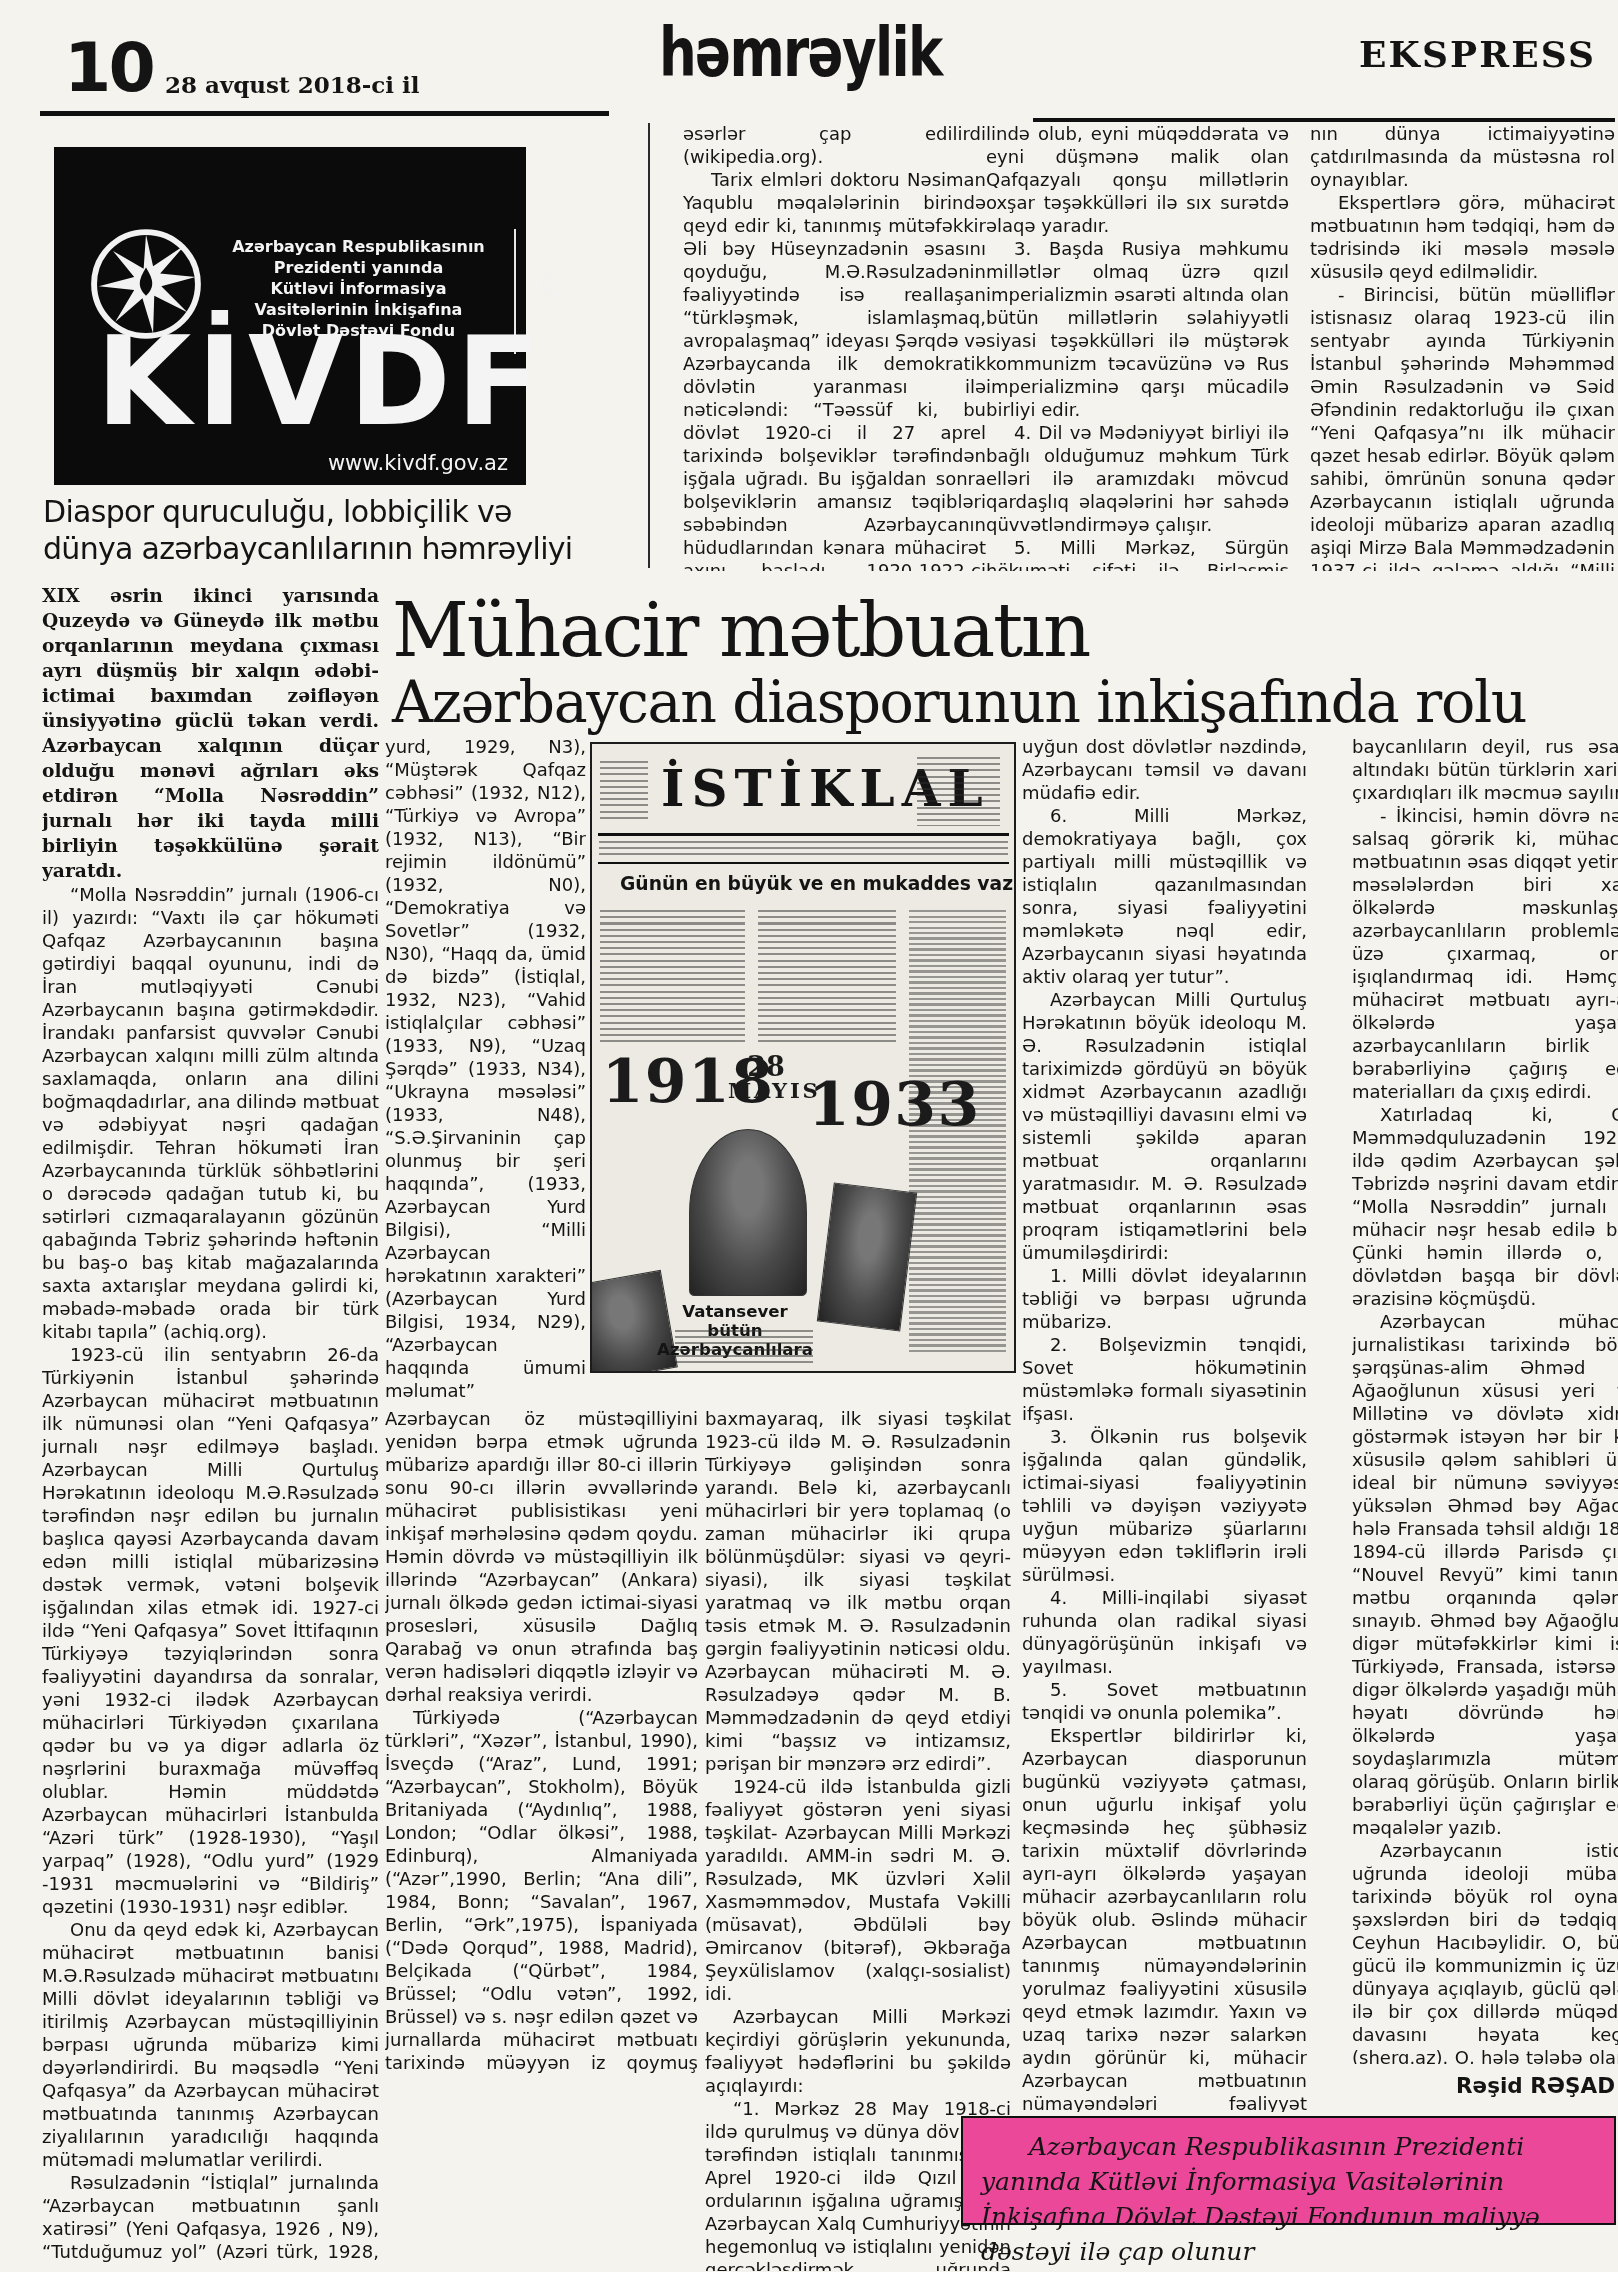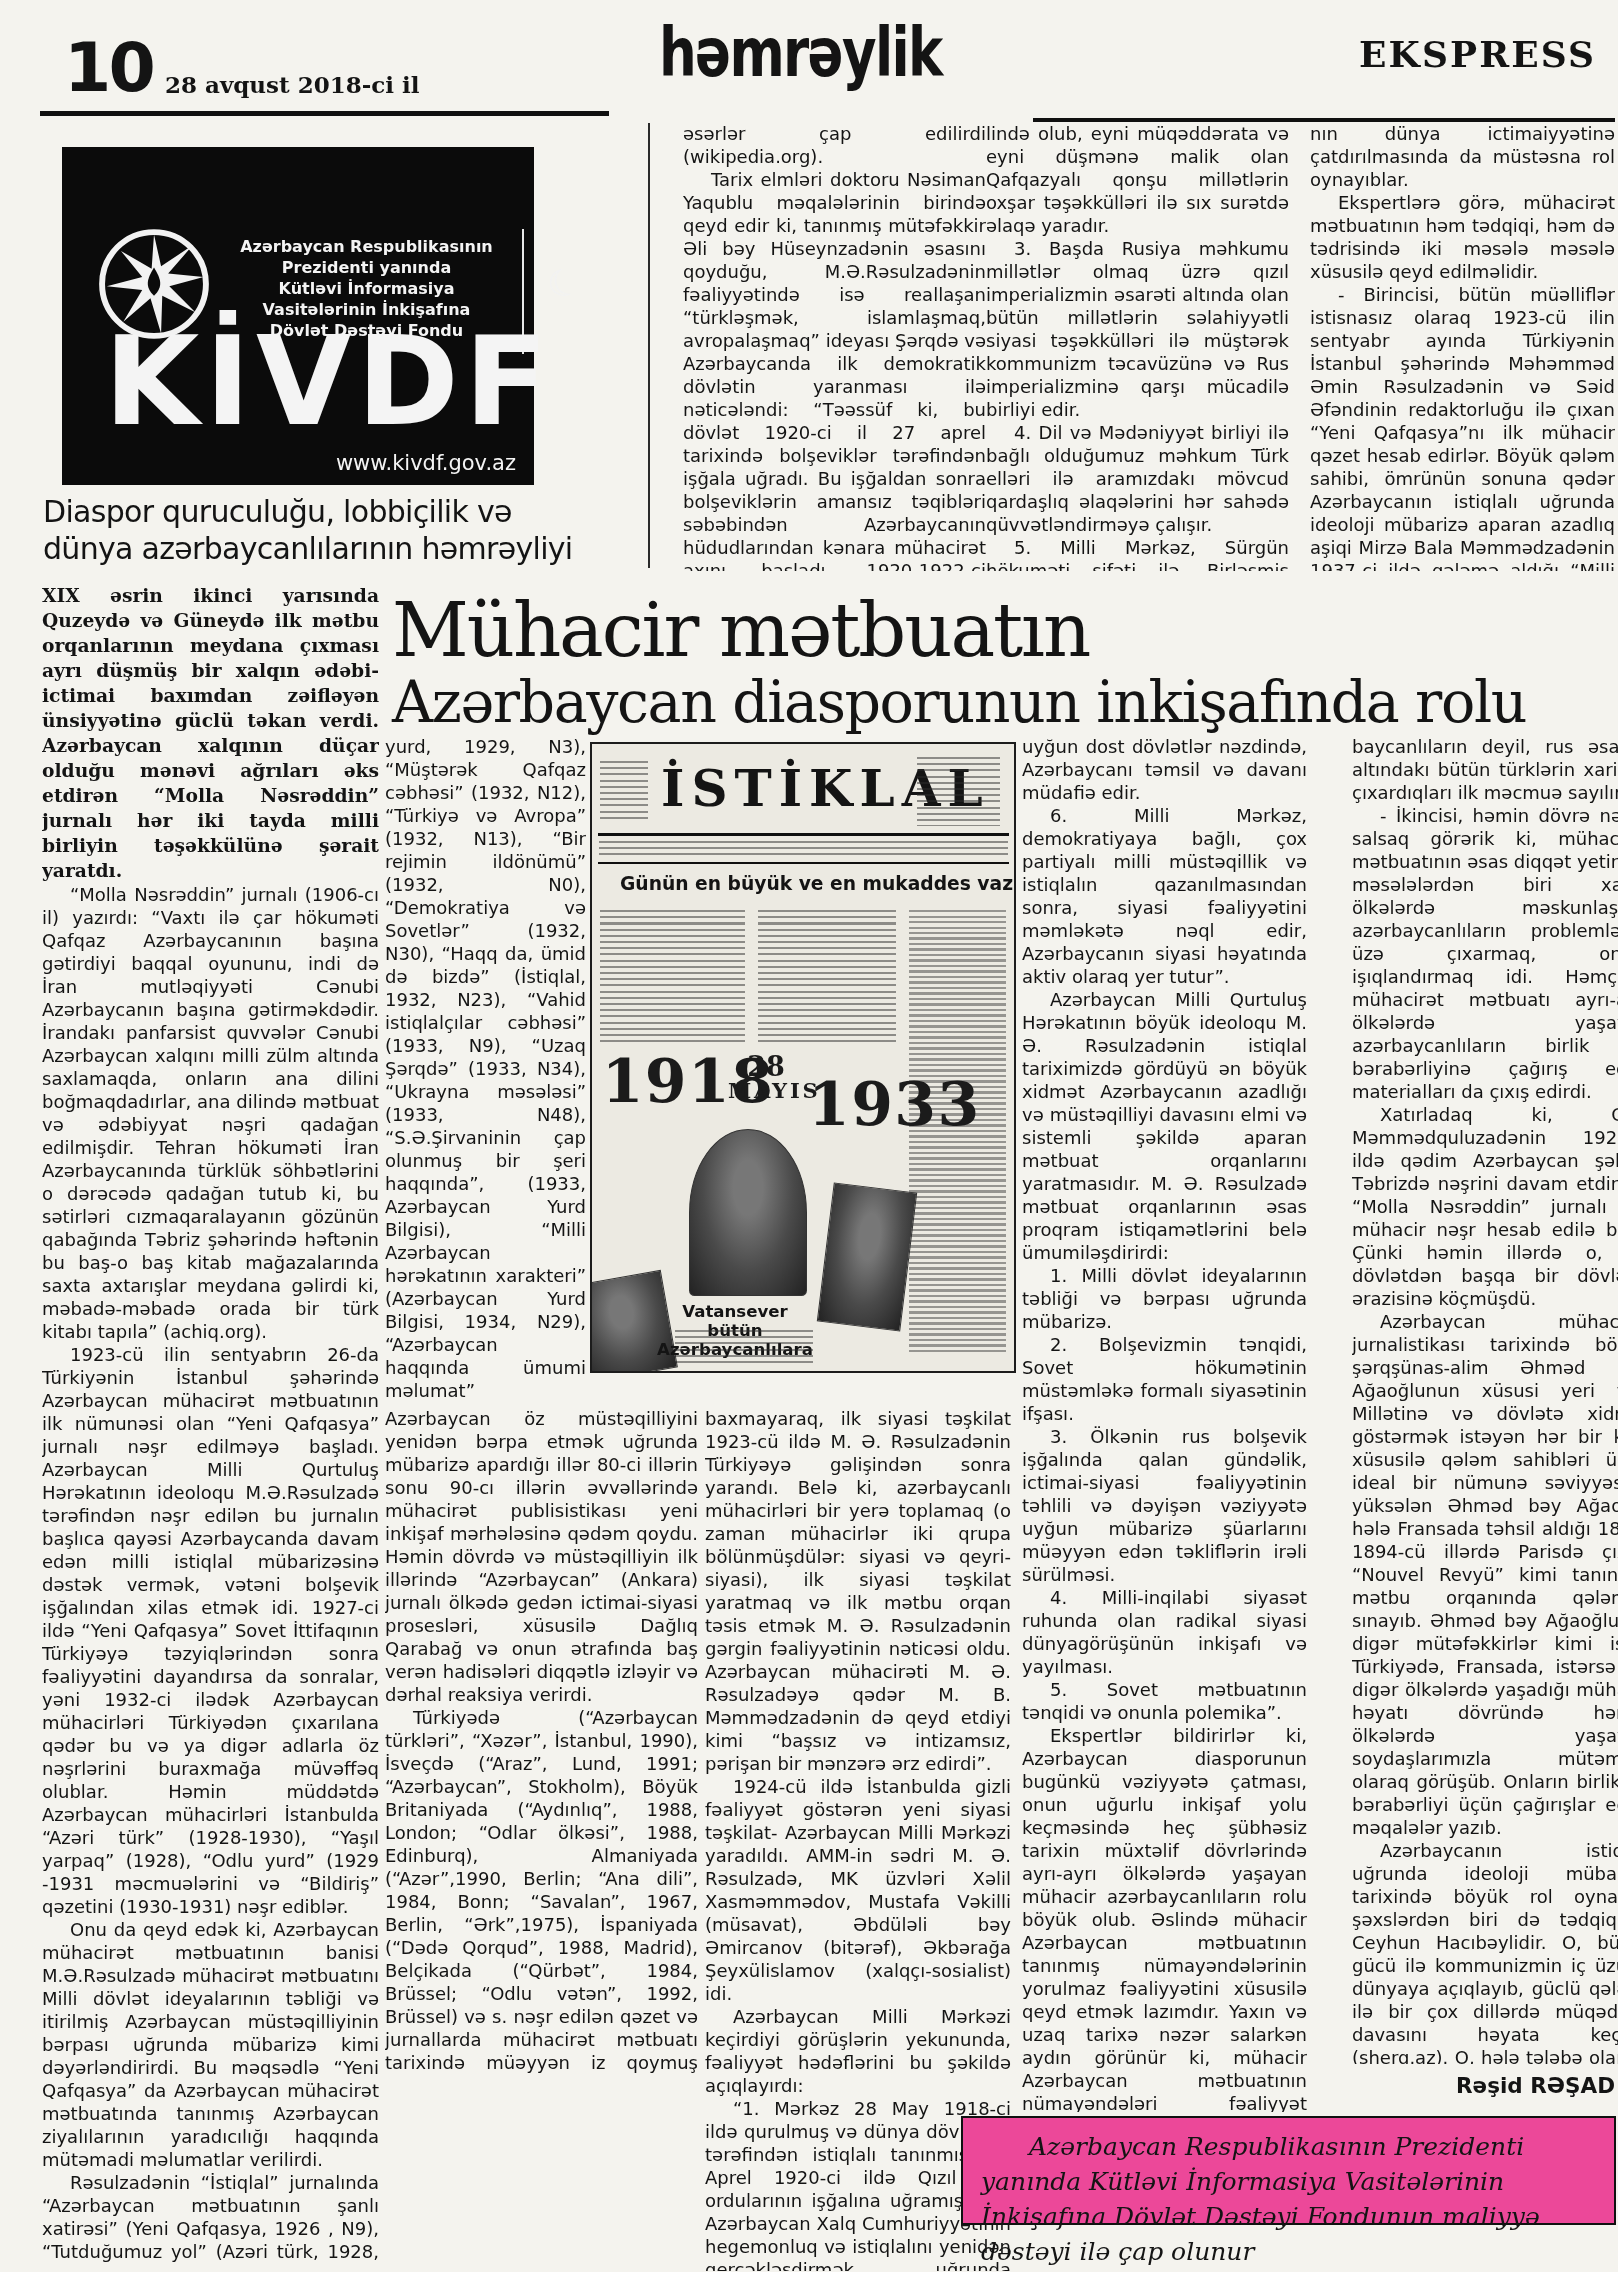--- a/index.html
+++ b/index.html
@@ -47,21 +47,21 @@
 </head>
 <body>
 
 <div class="abs pagenum" style="left:64px;top:28px;">10</div>
 <div class="abs pagedate" style="left:165px;top:71px;">28 avqust 2018-ci il</div>
 <div class="abs masthead" style="left:659px;top:12.5px;">həmrəylik</div>
 <div class="abs brand" style="left:1359px;top:33px;">EKSPRESS</div>
 <div class="abs hrule" style="left:40px;top:111px;width:569px;height:4.8px;"></div>
 <div class="abs hrule" style="left:1033px;top:118px;width:582px;height:4.2px;"></div>
 
-<div class="abs adbox" style="left:62px;top:147px;width:472px;height:338px;">
+<div class="abs adbox" style="left:54px;top:147px;width:472px;height:338px;">
   <span class="abs" style="left:33px;top:78px;">
     <svg width="118" height="118" viewBox="0 0 100 100">
       <circle cx="50" cy="50" r="44" fill="none" stroke="#f2f2f2" stroke-width="5"></circle>
       <g fill="#f2f2f2">
         <polygon points="50,8 56,35 83,17 62,41 92,44 63,52 85,74 57,60 56,92 47,62 24,82 40,55 10,52 40,44 22,22 48,37"></polygon>
       </g>
       <path d="M50 36 C44 46 42 52 50 60 C58 52 56 46 50 36 Z" fill="#0b0b0b"></path>
     </svg>
   </span>
   <div class="abs ad-org" style="left:159px;top:89px;width:291px;">

